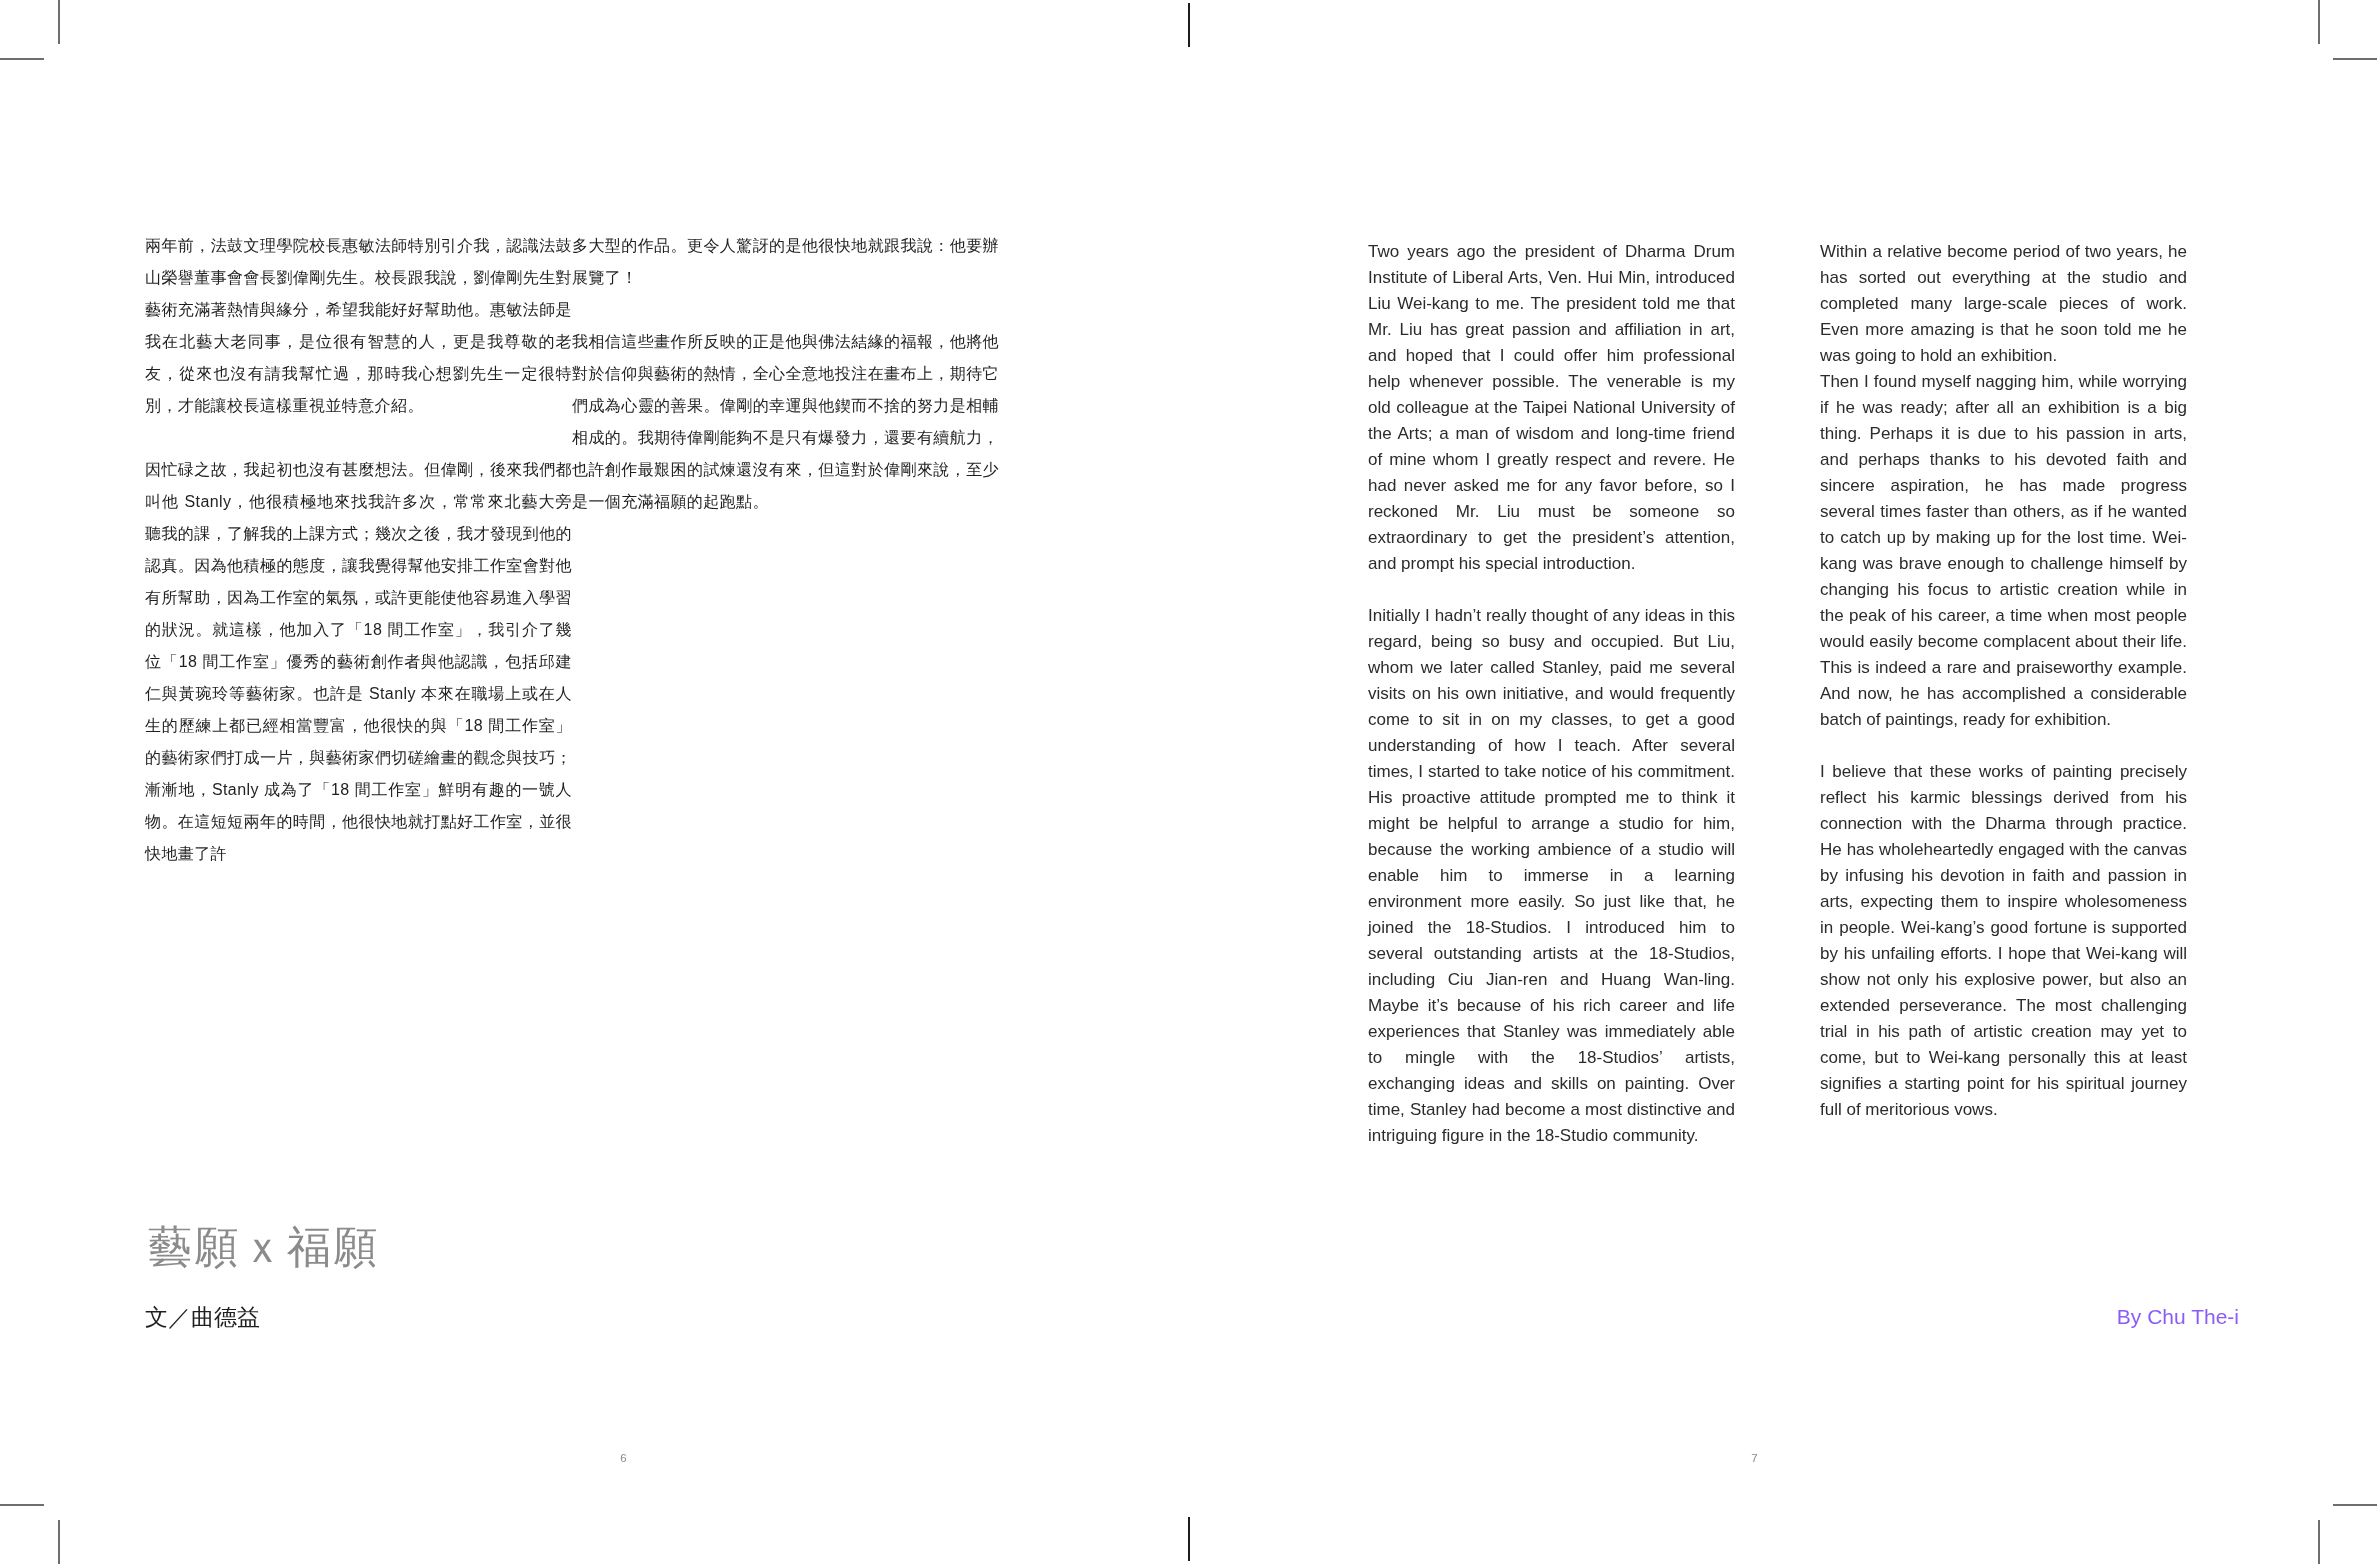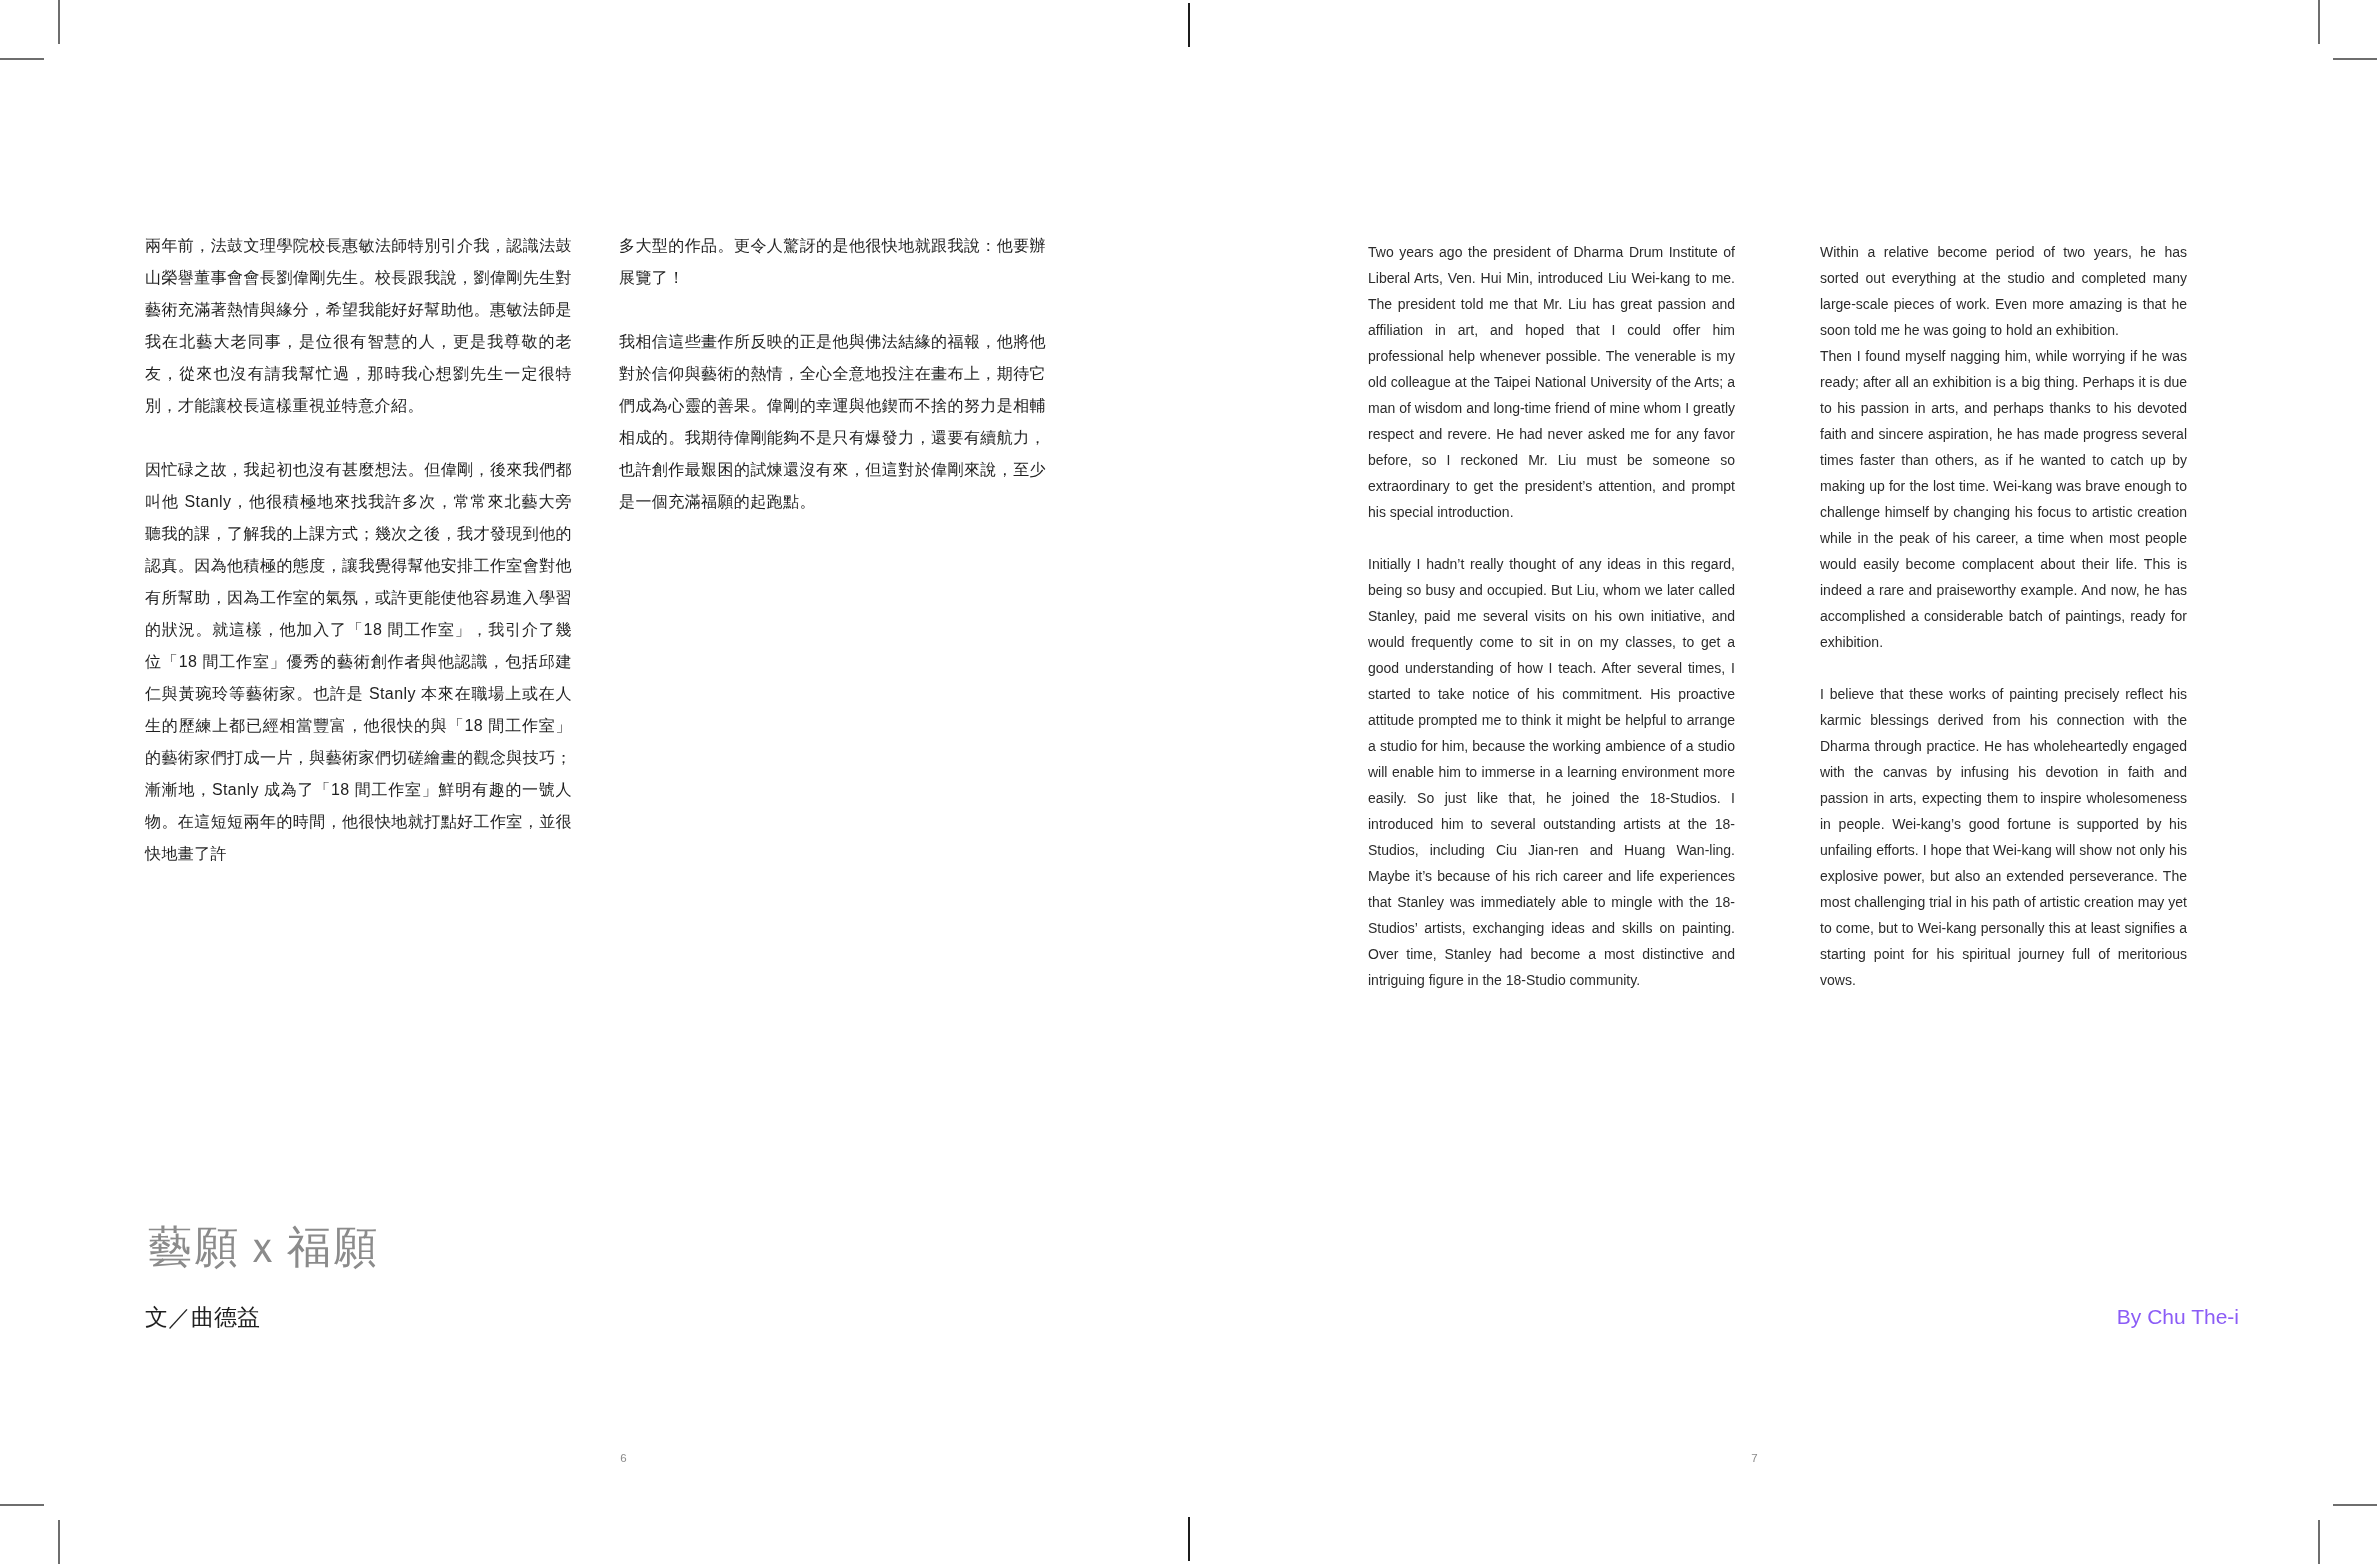--- a/index.html
+++ b/index.html
@@ -15,25 +15,25 @@
   
   .mark { position: absolute; background: #6e6e6e; }
   .mark.dark { background: #1c1c1c; }
   .mark.v { width: 1.5px; height: 44px; }
   .mark.h { width: 44px; height: 1.5px; }
   
   .col { position: absolute; text-align: justify; }
   .col p { margin: 0; }
   .col.zh { width: 427px; font-size: 16px; line-height: 32px; color: #1f1f1f; letter-spacing: 0.4px; }
   .col.zh p + p { margin-top: 32px; }
-  .col.en { width: 367px; font-size: 14px; line-height: 26px; color: #2b2b2b; }
+  .col.en { width: 367px; font-size: 17px; line-height: 26px; color: #2b2b2b; }
   .col.en p + p { margin-top: 26px; }
   .col.en p.no-gap { margin-top: 0; }
   .col-zh-1 { left: 145px; top: 230px; }
-  .col-zh-2 { left: 619px; top: 230px; }
+  .col-zh-2 { left: 572px; top: 230px; }
   .col-en-1 { left: 1368px; top: 239px; }
   .col-en-2 { left: 1820px; top: 239px; }
   
   .title {
     position: absolute; left: 144px; top: 1214px;
     margin: 4px;
     font-family: "DejaVu Serif", "Liberation Serif", serif;
     font-weight: normal;
     font-size: 44px;
     letter-spacing: 2.3px;

